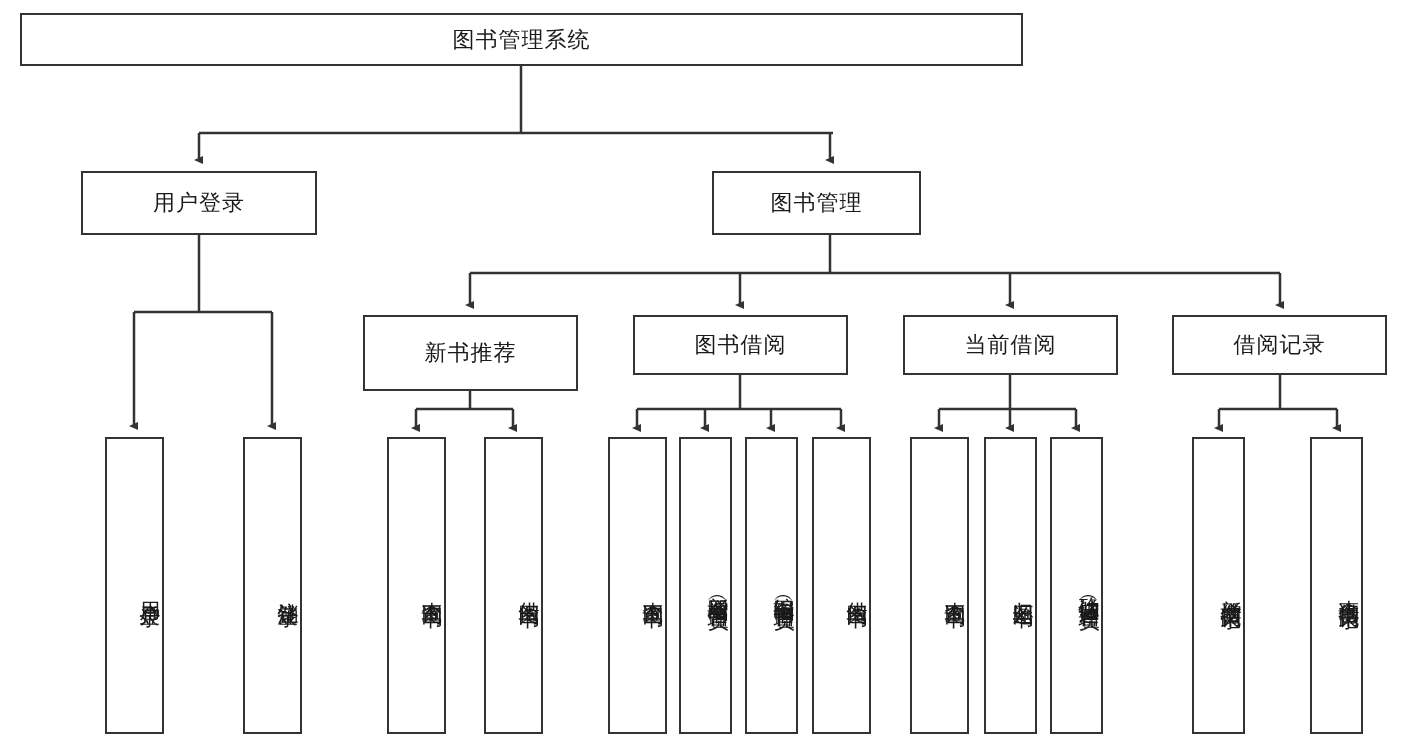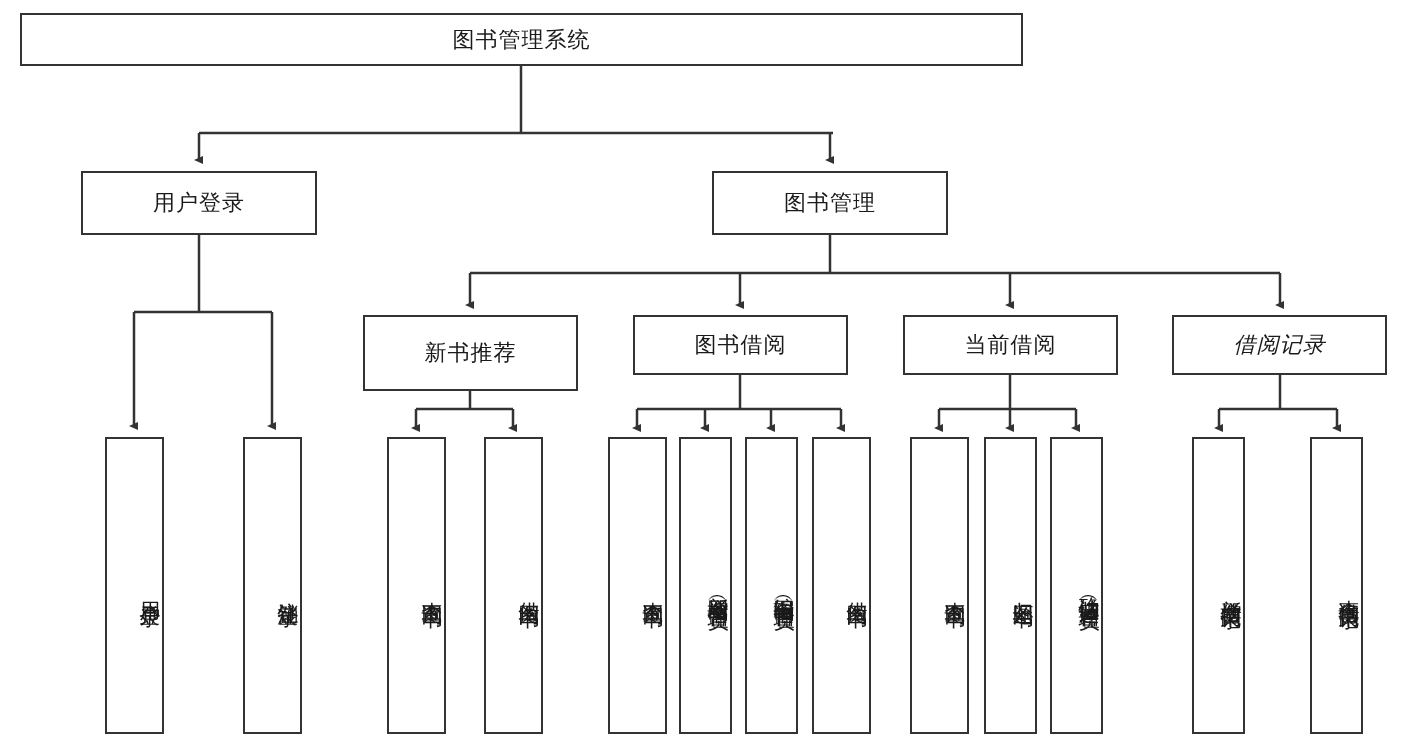--- a/index.html
+++ b/index.html
@@ -122,34 +122,34 @@
     </g>
   </svg>
 
   <div class="node horiz" style="left: 20px; top: 13px; width: 1003px; height: 53px; border-color: rgb(51, 51, 51); background: rgb(255, 255, 255); color: rgb(26, 26, 26);">
     <span class="label">图书管理系统</span>
   </div>
 
   <div class="node horiz" style="left: 81px; top: 171px; width: 236px; height: 64px; border-color: rgb(51, 51, 51); background: rgb(255, 255, 255); color: rgb(26, 26, 26);">
     <span class="label">用户登录</span>
   </div>
-  <div class="node horiz" style="left: 712px; top: 171px; width: 236px; height: 64px; border-color: rgb(51, 51, 51); background: rgb(255, 255, 255); color: rgb(26, 26, 26);">
+  <div class="node horiz" style="left: 712px; top: 171px; width: 209px; height: 64px; border-color: rgb(51, 51, 51); background: rgb(255, 255, 255); color: rgb(26, 26, 26);">
     <span class="label">图书管理</span>
   </div>
 
   <div class="node horiz" style="left: 363px; top: 315px; width: 215px; height: 76px; border-color: rgb(51, 51, 51); background: rgb(255, 255, 255); color: rgb(26, 26, 26);">
     <span class="label">新书推荐</span>
   </div>
   <div class="node horiz" style="left: 903px; top: 315px; width: 215px; height: 60px; border-color: rgb(51, 51, 51); background: rgb(255, 255, 255); color: rgb(26, 26, 26);">
     <span class="label">当前借阅</span>
   </div>
   <div class="node horiz" style="left: 633px; top: 315px; width: 215px; height: 60px; border-color: rgb(51, 51, 51); background: rgb(255, 255, 255); color: rgb(26, 26, 26);">
     <span class="label">图书借阅</span>
   </div>
-  <div class="node horiz" style="left: 1172px; top: 315px; width: 215px; height: 60px; border-color: rgb(51, 51, 51); background: rgb(255, 255, 255); color: rgb(26, 26, 26); font-style: italic;">
+  <div class="node horiz" style="left: 1172px; top: 315px; width: 215px; height: 60px; border-color: rgb(51, 51, 51); background: rgb(255, 255, 255); color: rgb(26, 26, 26);">
     <span class="label">借阅记录</span>
   </div>
 
   <div class="node vert" style="left: 105px; top: 437px; width: 59px; height: 297px; border-color: rgb(51, 51, 51); background: rgb(255, 255, 255); color: rgb(26, 26, 26);">
     <span class="label">用户登录</span>
   </div>
   <div class="node vert" style="left: 243px; top: 437px; width: 59px; height: 297px; border-color: rgb(51, 51, 51); background: rgb(255, 255, 255); color: rgb(26, 26, 26);">
     <span class="label">注销登录</span>
   </div>
   <div class="node vert" style="left: 387px; top: 437px; width: 59px; height: 297px; border-color: rgb(51, 51, 51); background: rgb(255, 255, 255); color: rgb(26, 26, 26);">

